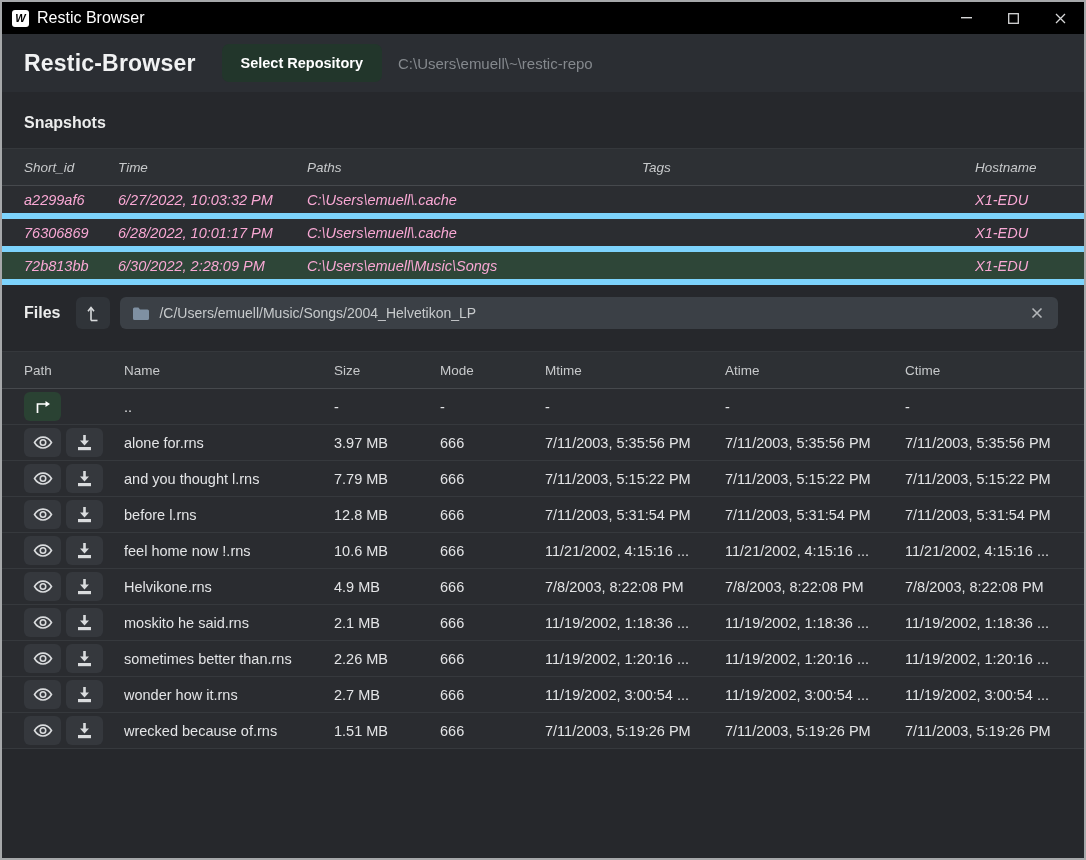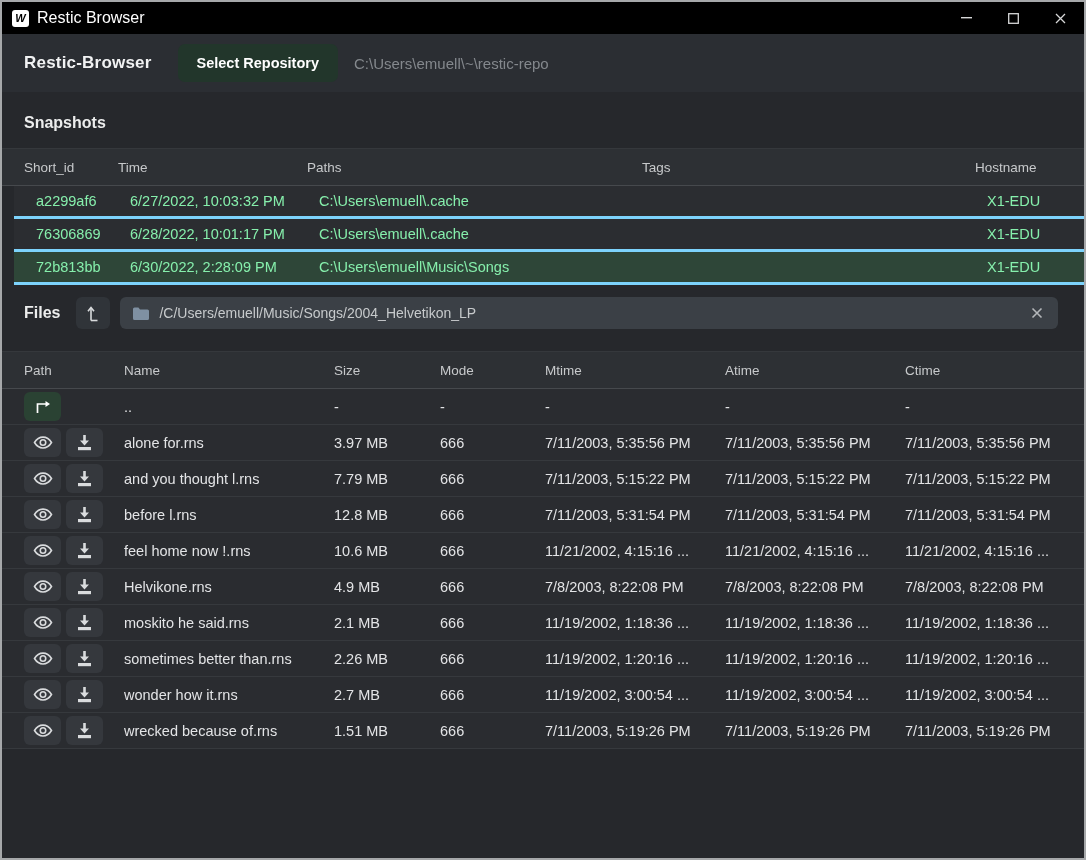--- a/index.html
+++ b/index.html
@@ -14,34 +14,34 @@
   
   .titlebar { height:32px; background:#000; display:flex; align-items:center; padding-left:10px; flex:0 0 auto; }
   .app-badge { width:17px; height:17px; background:#fff; border-radius:3px; color:#000;
     font-weight:800; font-style:italic; font-size:11px; display:flex; align-items:center; justify-content:center; }
   .titlebar-title { color:#fff; font-size:16px; margin-left:8px; }
   .win-controls { margin-left:auto; display:flex; height:100%; }
   .win-btn { width:47px; height:100%; display:flex; align-items:center; justify-content:center; background:transparent; border:none; cursor:pointer; }
   .win-btn svg { display:block; }
   
   .header { height:58px; background:#2b2e33; display:flex; align-items:center; padding:0 22px; flex:0 0 auto; }
-  .app-title { font-size:17px; font-weight:800; color:#f1f2f3; letter-spacing:.2px; }
+  .app-title { font-size:23px; font-weight:800; color:#f1f2f3; letter-spacing:.2px; }
   .select-repo-btn { margin-left:26px; background:#22362b; color:#fff; font-weight:700; font-size:14.5px;
     font-family:inherit; padding:11px 19px; border:none; border-radius:7px; cursor:pointer; }
   .repo-path { margin-left:16px; color:#84888d; font-size:15px; }
   
   .section-title { font-size:16px; font-weight:800; color:#eceded; }
   .snap-title-row { padding:22px 22px 16px; }
   
-  .snap-grid { display:grid; grid-template-columns:94px 189px 335px 333px 1fr; align-items:center; padding:0 22px; }
+  .snap-grid { display:grid; grid-template-columns:94px 189px 335px 333px 1fr; align-items:center; padding:0 22px;font-style:italic; }
   .file-grid { display:grid; grid-template-columns:100px 210px 106px 105px 180px 180px 1fr; align-items:center; padding:3px 22px; }
   .table-header { height:38px; background:#2d3034; border-top:1px solid #35383c; border-bottom:1px solid #46494d;
     color:#c7c9cb; font-size:13.5px; }
   .cell { white-space:nowrap; overflow:hidden; text-overflow:clip; }
-  .snap-row { height:33px; background:#2b2d31; border-bottom:3px solid #7dd3fc; font-size:14.5px; color:#86efac; cursor:pointer;margin-left:12px; }
+  .snap-row { height:33px; background:#2b2d31; border-bottom:6px solid #7dd3fc; font-size:14.5px; color:#f9a8d4; cursor:pointer; }
   .snap-row.selected { background:#2e4638; }
   .file-row { height:36px; background:#2a2c30; border-bottom:1px solid #36393d; font-size:14.5px; color:#e3e4e6; }
   
   .files-bar { display:flex; align-items:center; padding:12px 26px 10px 22px; margin-bottom:12px; }
   .files-root-btn { width:34px; height:32px; margin-left:16px; border:none; border-radius:6px; background:#303439;
     display:flex; align-items:center; justify-content:center; cursor:pointer; }
   .pathbar { flex:1; margin-left:10px; height:32px; background:#3b4046; border-radius:6px;
     display:flex; align-items:center; padding:0 13px; }
   .pathbar-text { color:#c7cacc; font-size:14px; margin-left:10px; flex:1; white-space:nowrap; overflow:hidden; }
   .pathbar-close { background:none; border:none; cursor:pointer; display:flex; align-items:center; padding:2px; }

